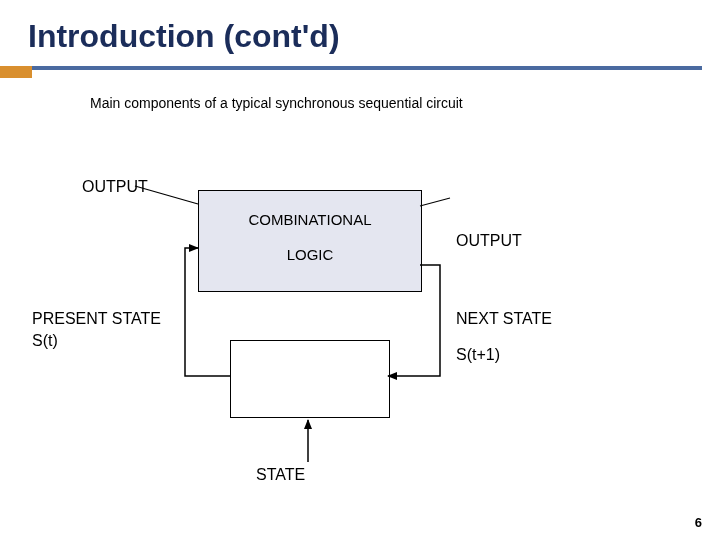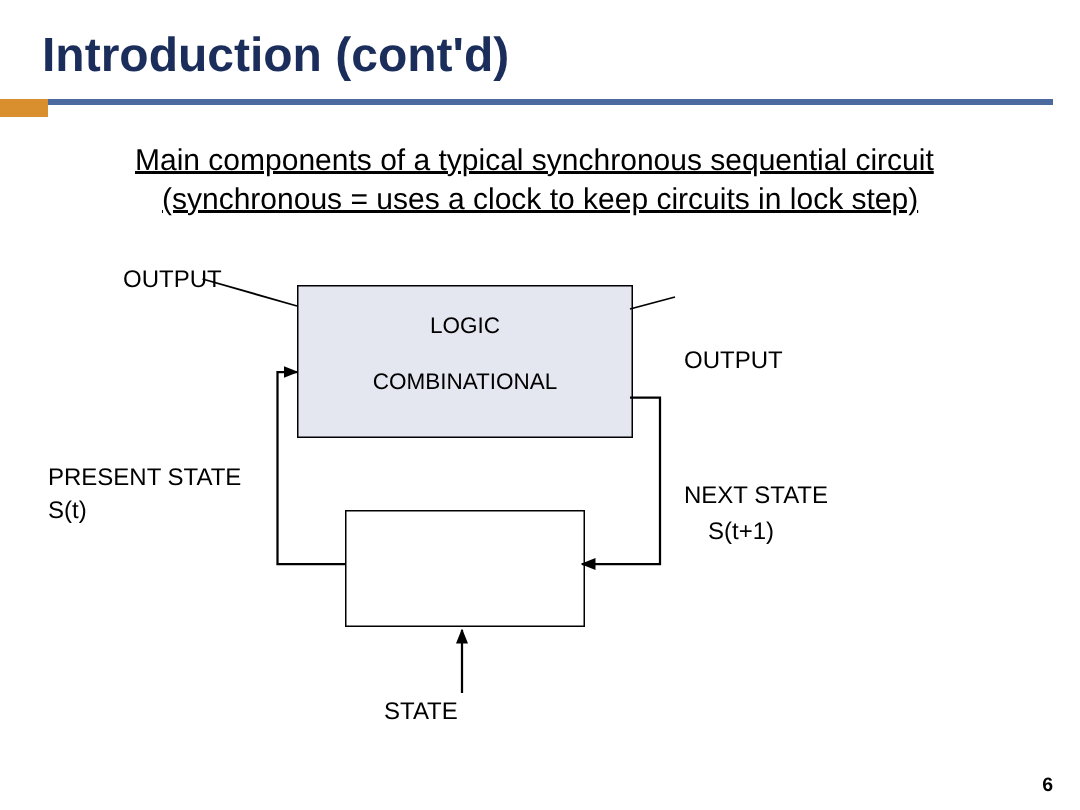--- a/index.html
+++ b/index.html
@@ -34,24 +34,23 @@
     top: 66px;
     width: 670px;
     height: 4px;
     background: #4a6aa0;
   }
   .desc {
     position: absolute;
     left: 90px;
     top: 94px;
     width: 560px;
-    font-size: 20px;
+    font-size: 14px;
     color: #000;
     line-height: 1.3;
-    text-decoration: underline;
   }
   .desc .line2 { padding-left: 18px; }
   .label {
     position: absolute;
     font-size: 16px;
     color: #000;
   }
   .box {
     position: absolute;
     border: 1.5px solid #000;
@@ -83,34 +82,33 @@
 </style>
 </head>
 <body>
 
 <div class="title">Introduction (cont'd)</div>
 <div class="accent-bar"></div>
 <div class="rule"></div>
 
 <div class="desc">
   <div>Main components of a typical synchronous sequential circuit</div>
-  <div class="line2">(synchronous = uses a clock to keep circuits in lock step)</div>
 </div>
 
 <div class="label" style="left:82px; top:178px;">OUTPUT</div>
 <div class="label" style="left:456px; top:188px;margin-top:44px;">OUTPUT</div>
 <div class="label" style="left:32px; top:310px;">PRESENT STATE</div>
-<div class="label" style="left:456px; top:310px;margin-top:12px;">NEXT STATE</div>
+<div class="label" style="left:456px; top:310px;">NEXT STATE</div>
 <div class="label" style="left:32px; top:332px;text-align:right;">S(t)</div>
-<div class="label" style="left:472px; top:346px;">S(t+1)</div>
+<div class="label" style="left:456px; top:346px;">S(t+1)</div>
 <div class="label" style="left:256px; top:466px;">STATE</div>
 
 <div class="box" style="left:198px; top:190px; width:222px; height:100px;">
+  <div style="padding-top:20px;">COMBINATIONAL</div>
   <div style="padding-top:18px;">LOGIC</div>
-  <div style="padding-top:20px;">COMBINATIONAL</div>
 </div>
 
 <div class="box-sh" style="left:230px; top:340px; width:158px; height:76px; overflow:hidden;">
 </div>
 
 <svg class="wires">
   <defs>
     <marker id="arrow" markerWidth="10" markerHeight="8" refX="9" refY="4" orient="auto" markerUnits="userSpaceOnUse">
       <path d="M0,0 L10,4 L0,8 Z" fill="#000"></path>
     </marker>

